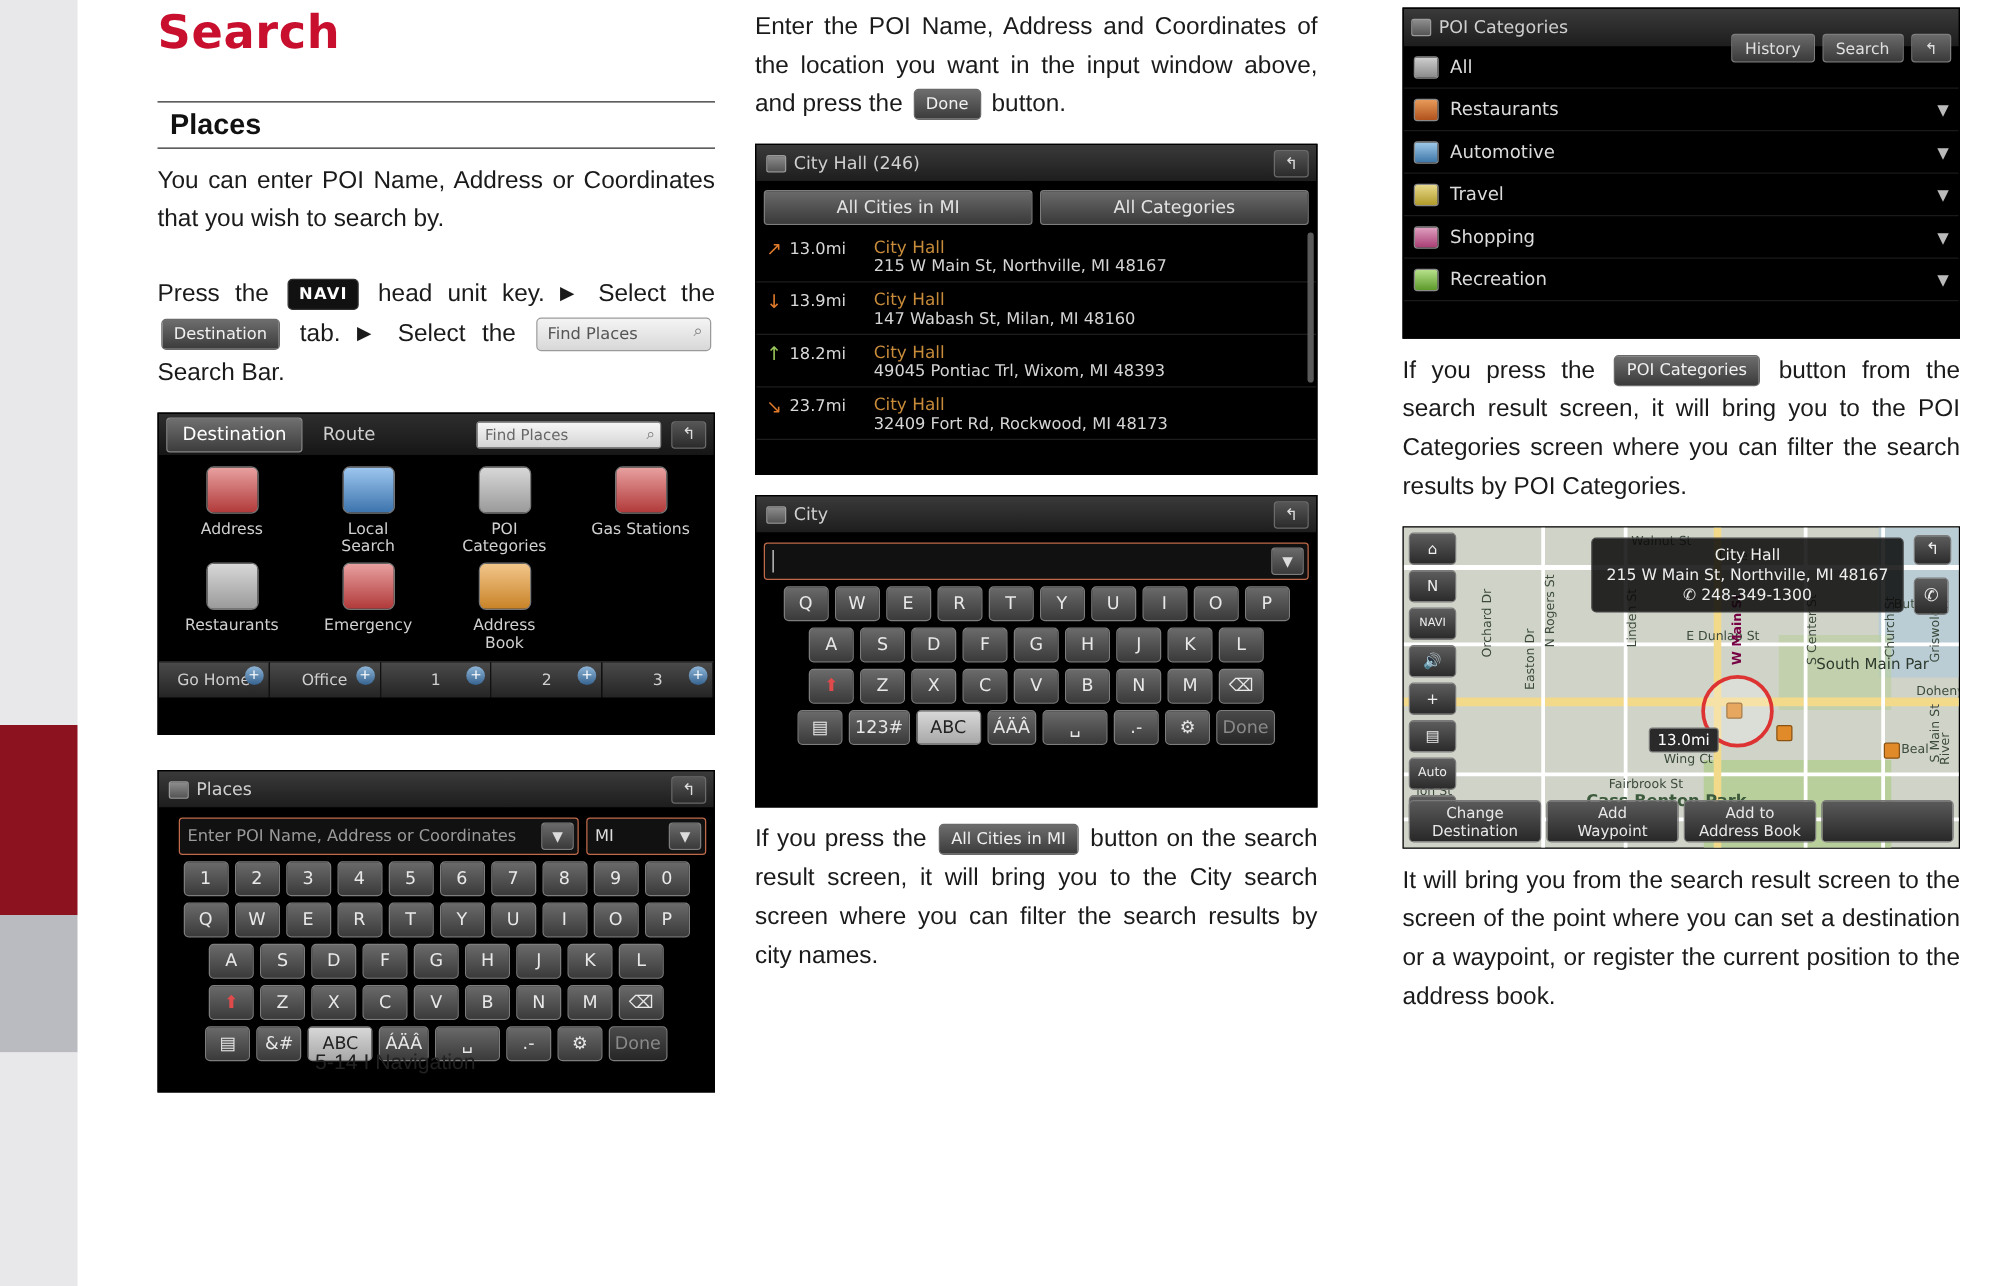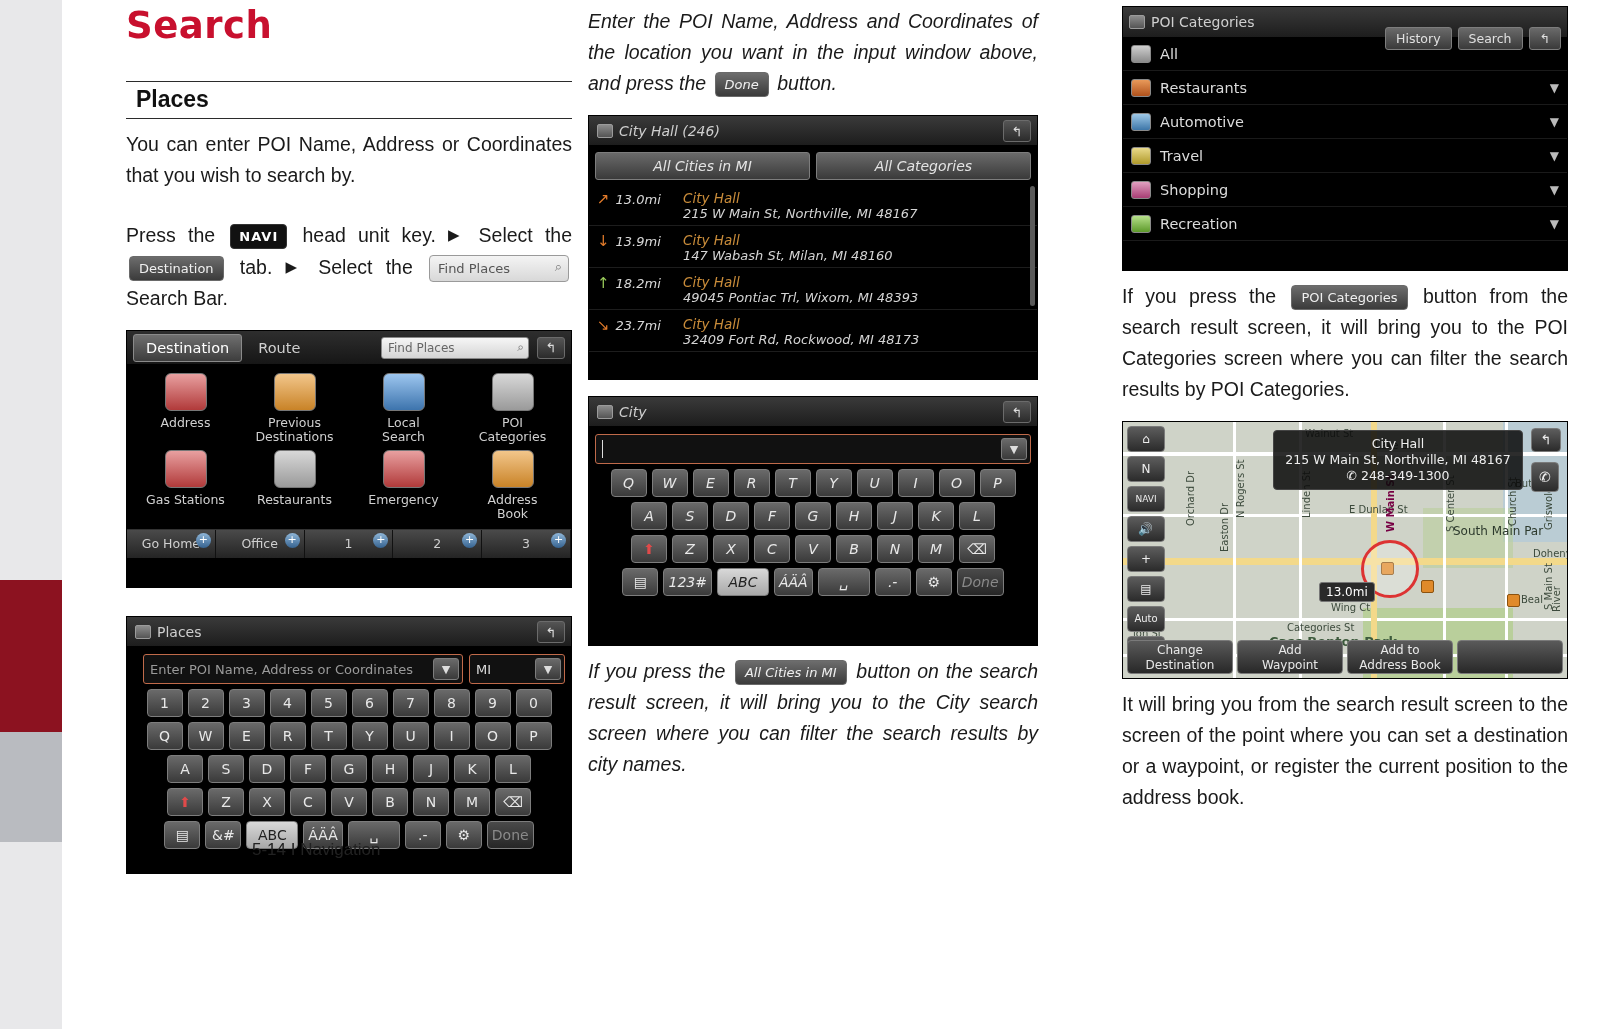--- a/index.html
+++ b/index.html
@@ -16,21 +16,21 @@
   .edge { position:absolute; left:0; top:0; width:62px; height:1029px; }
   .edge .seg { position:absolute; left:0; width:62px; }
   .edge .seg.gray1 { top:0; height:580px; background:#e8e8ea; }
   .edge .seg.maroon { top:580px; height:152px; background:#8c1220; }
   .edge .seg.gray2 { top:732px; height:110px; background:#b9bbc0; }
   .edge .seg.gray3 { top:842px; height:187px; background:#e8e8ea; }
 
   
   .col { position:absolute; top:0; }
   .col1 { left:126px; width:446px; }
-  .col2 { left:588px; width:450px;font-style:italic; }
+  .col2 { left:604px; width:450px; }
   .col3 { left:1122px; width:446px; }
 
   
   .chapter-title {
     color:#c8102e;
     font-size:37px;
     font-weight:bold;
     letter-spacing:0.5px;
     margin:4px 0 0 0;
     font-family:"DejaVu Sans", sans-serif;
@@ -321,22 +321,20 @@
       <div class="tab active">Destination</div>
       <div class="tab">Route</div>
       <div class="findbox">
         <span>Find Places</span>
         <span class="mag">⌕</span>
       </div>
       <div class="back2">↰</div>
     </div>
     <div class="grid4">
       <div class="gitem"><div class="gicon red"></div><span>Address</span></div>
-      <div class="gitem"><div class="gicon orange"></div><span style="white-space:pre-line">Previous
-Destinations</span></div>
       <div class="gitem"><div class="gicon blue"></div><span style="white-space:pre-line">Local
 Search</span></div>
       <div class="gitem"><div class="gicon gray"></div><span style="white-space:pre-line">POI
 Categories</span></div>
       <div class="gitem"><div class="gicon red"></div><span>Gas Stations</span></div>
       <div class="gitem"><div class="gicon gray"></div><span>Restaurants</span></div>
       <div class="gitem"><div class="gicon red"></div><span>Emergency</span></div>
       <div class="gitem"><div class="gicon orange"></div><span style="white-space:pre-line">Address
 Book</span></div>
     </div>
@@ -631,21 +629,21 @@
       <div class="maplabel" style="left:330px; top:102px; font-size:12px; color:#2d3a2d;">South Main Par</div>
       <div class="maplabel" style="left:410px; top:126px;">Doheny</div>
       <div class="maplabel" style="left:112px; top:96px; transform:rotate(-90deg); transform-origin:0 0;">N Rogers St</div>
       <div class="maplabel" style="left:178px; top:96px; transform:rotate(-90deg); transform-origin:0 0;">Linden St</div>
       <div class="maplabel" style="left:322px; top:110px; transform:rotate(-90deg); transform-origin:0 0;">S Center St</div>
       <div class="maplabel" style="left:384px; top:104px; transform:rotate(-90deg); transform-origin:0 0;">Church St</div>
       <div class="maplabel" style="left:420px; top:108px; transform:rotate(-90deg); transform-origin:0 0;">Griswold</div>
       <div class="maplabel" style="left:62px; top:104px; transform:rotate(-90deg); transform-origin:0 0;">Orchard Dr</div>
       <div class="maplabel" style="left:96px; top:130px; transform:rotate(-90deg); transform-origin:0 0;">Easton Dr</div>
       <div class="maplabel" style="left:208px; top:180px;">Wing Ct</div>
-      <div class="maplabel" style="left:164px; top:200px;">Categories St</div>
+      <div class="maplabel" style="left:164px; top:200px;">Fairbrook St</div>
       <div class="maplabel" style="left:146px; top:212px; font-size:13px; font-weight:bold; color:#3c5a3c;">Cass Benton Park</div>
       <div class="maplabel" style="left:420px; top:188px; transform:rotate(-90deg); transform-origin:0 0;">S Main St</div>
       <div class="maplabel" style="left:398px; top:172px;">Beal</div>
       <div class="maplabel" style="left:10px; top:206px;">ion St</div>
       <div class="maplabel" style="left:262px; top:110px; transform:rotate(-90deg); transform-origin:0 0; color:#704; font-weight:bold;">W Main St</div>
       <div class="maplabel" style="left:392px; top:56px;">Butler St</div>
       <div class="maplabel" style="left:428px; top:190px; transform:rotate(-90deg); transform-origin:0 0;">River</div>
     </div>
 
     <div class="mapleft">

